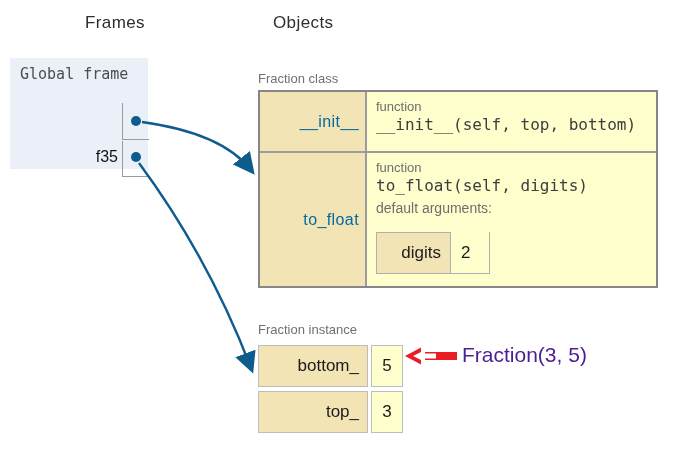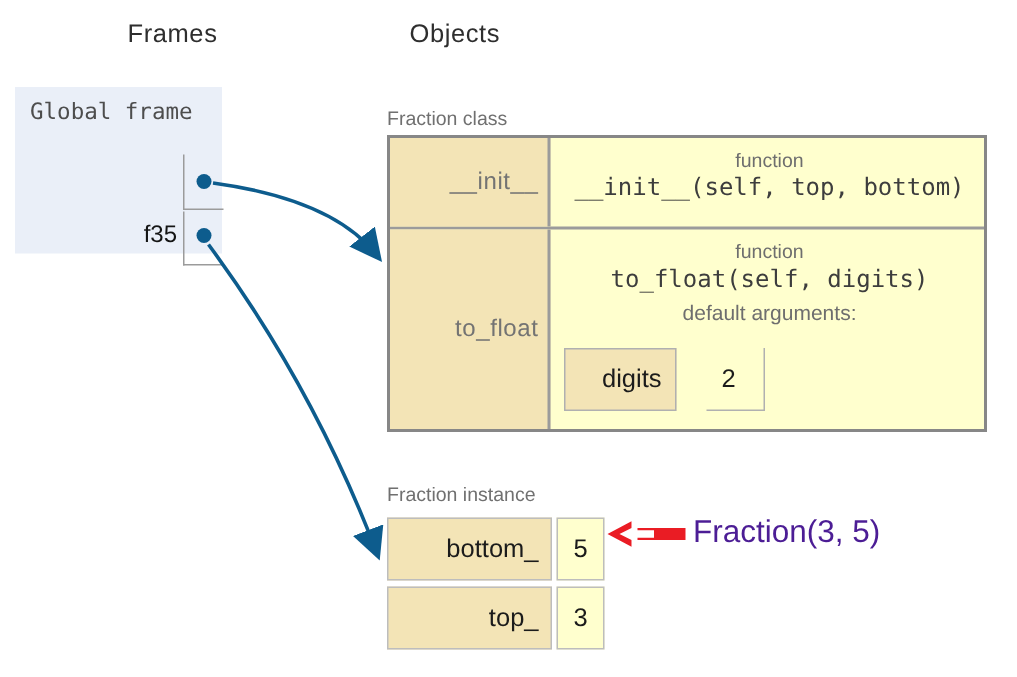--- a/index.html
+++ b/index.html
@@ -46,30 +46,30 @@
     position:absolute;left:258px;top:90px;width:400px;box-sizing:border-box;
     border:2px solid #878787;background:#ffffce;
   }
   .cls-row{display:flex;}
   #cls-row-0{border-bottom:2px solid #9b9b9b;height:59px;}
   #cls-row-1{height:133px;}
   .cls-key{
     width:107px;box-sizing:border-box;flex:none;
     background:#f3e4b6;border-right:2px solid #9b9b9b;
     display:flex;align-items:center;justify-content:flex-end;
-    padding-right:6px;font-size:16px;letter-spacing:.4px;color:#737373;
+    padding-right:6px;font-size:16px;letter-spacing:.4px;color:#0369a1;
   }
-  .cls-val{flex:1;padding:7px 6px 0 9px;box-sizing:border-box;text-align:center;}
+  .cls-val{flex:1;padding:7px 6px 0 9px;box-sizing:border-box;}
   .type-label{font-size:13px;color:#6e6e6e;line-height:16px;}
   .code{
     font-family:"DejaVu Sans Mono", monospace;font-size:16px;color:#3d3d3d;
     line-height:20px;white-space:nowrap;
   }
   .default-label{font-size:14px;color:#6e6e6e;line-height:17px;margin-top:4px;}
-  #defaults-table{display:flex;margin-top:15px;gap:20px;}
+  #defaults-table{display:flex;margin-top:15px;}
   #default-key-cell{
     width:75px;box-sizing:border-box;height:42px;
     background:#f3e4b6;border:1px solid #b0b0b0;
     display:flex;align-items:center;justify-content:flex-end;
     padding-right:9px;font-size:17px;color:#1b1b1b;
   }
   #default-val-cell{
     width:39px;box-sizing:border-box;height:42px;
     border:1px solid #b0b0b0;border-left:none;border-top:none;
     display:flex;align-items:center;padding-left:10px;font-size:17px;color:#1b1b1b;

